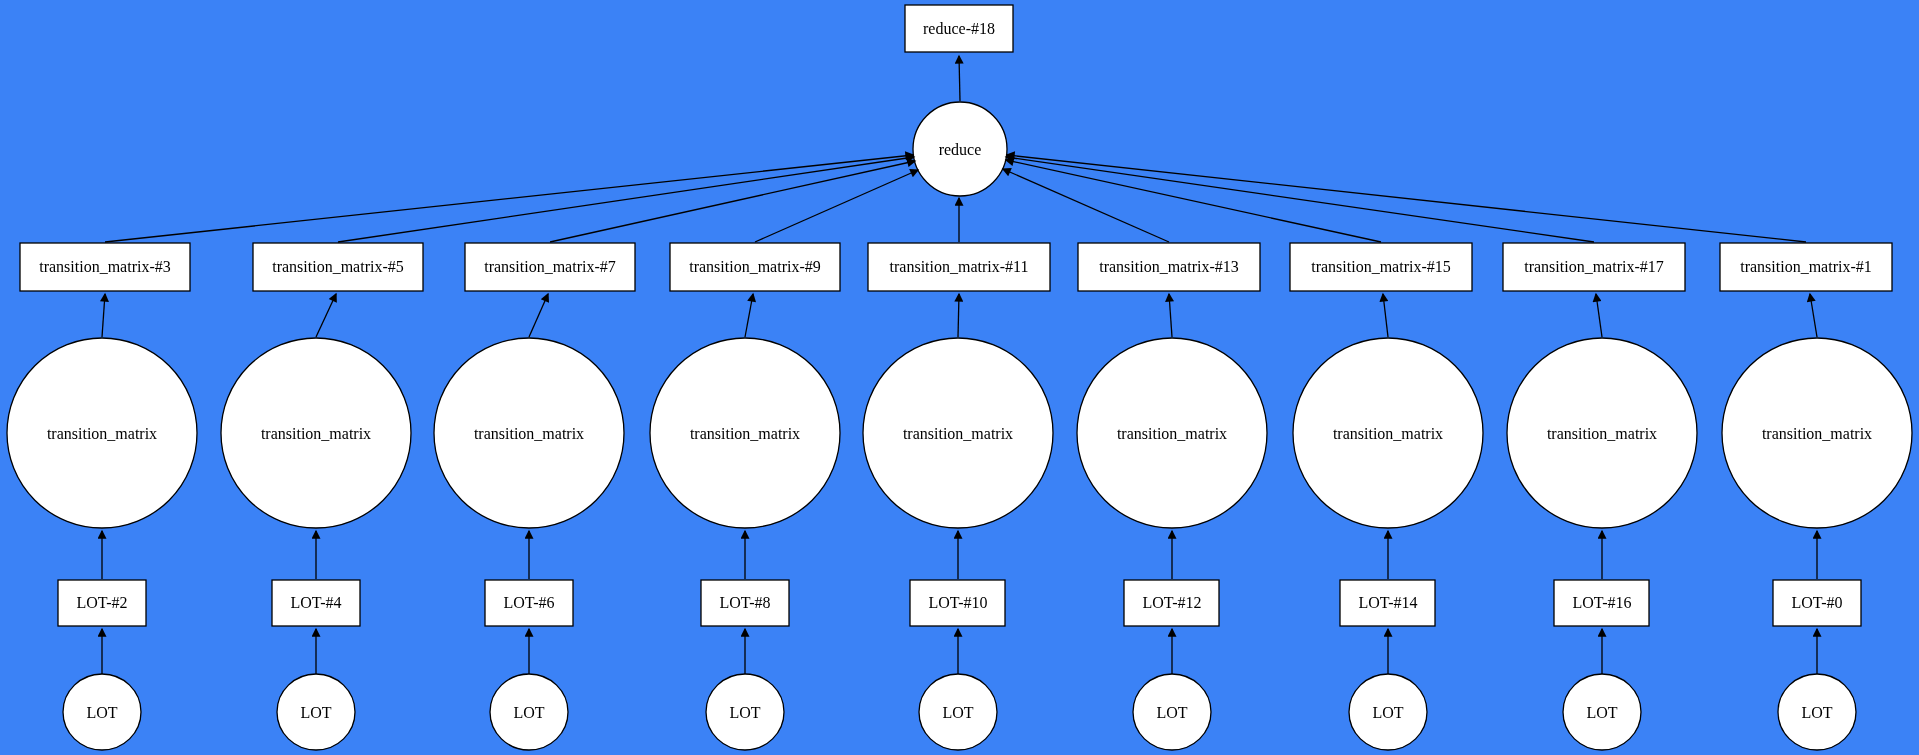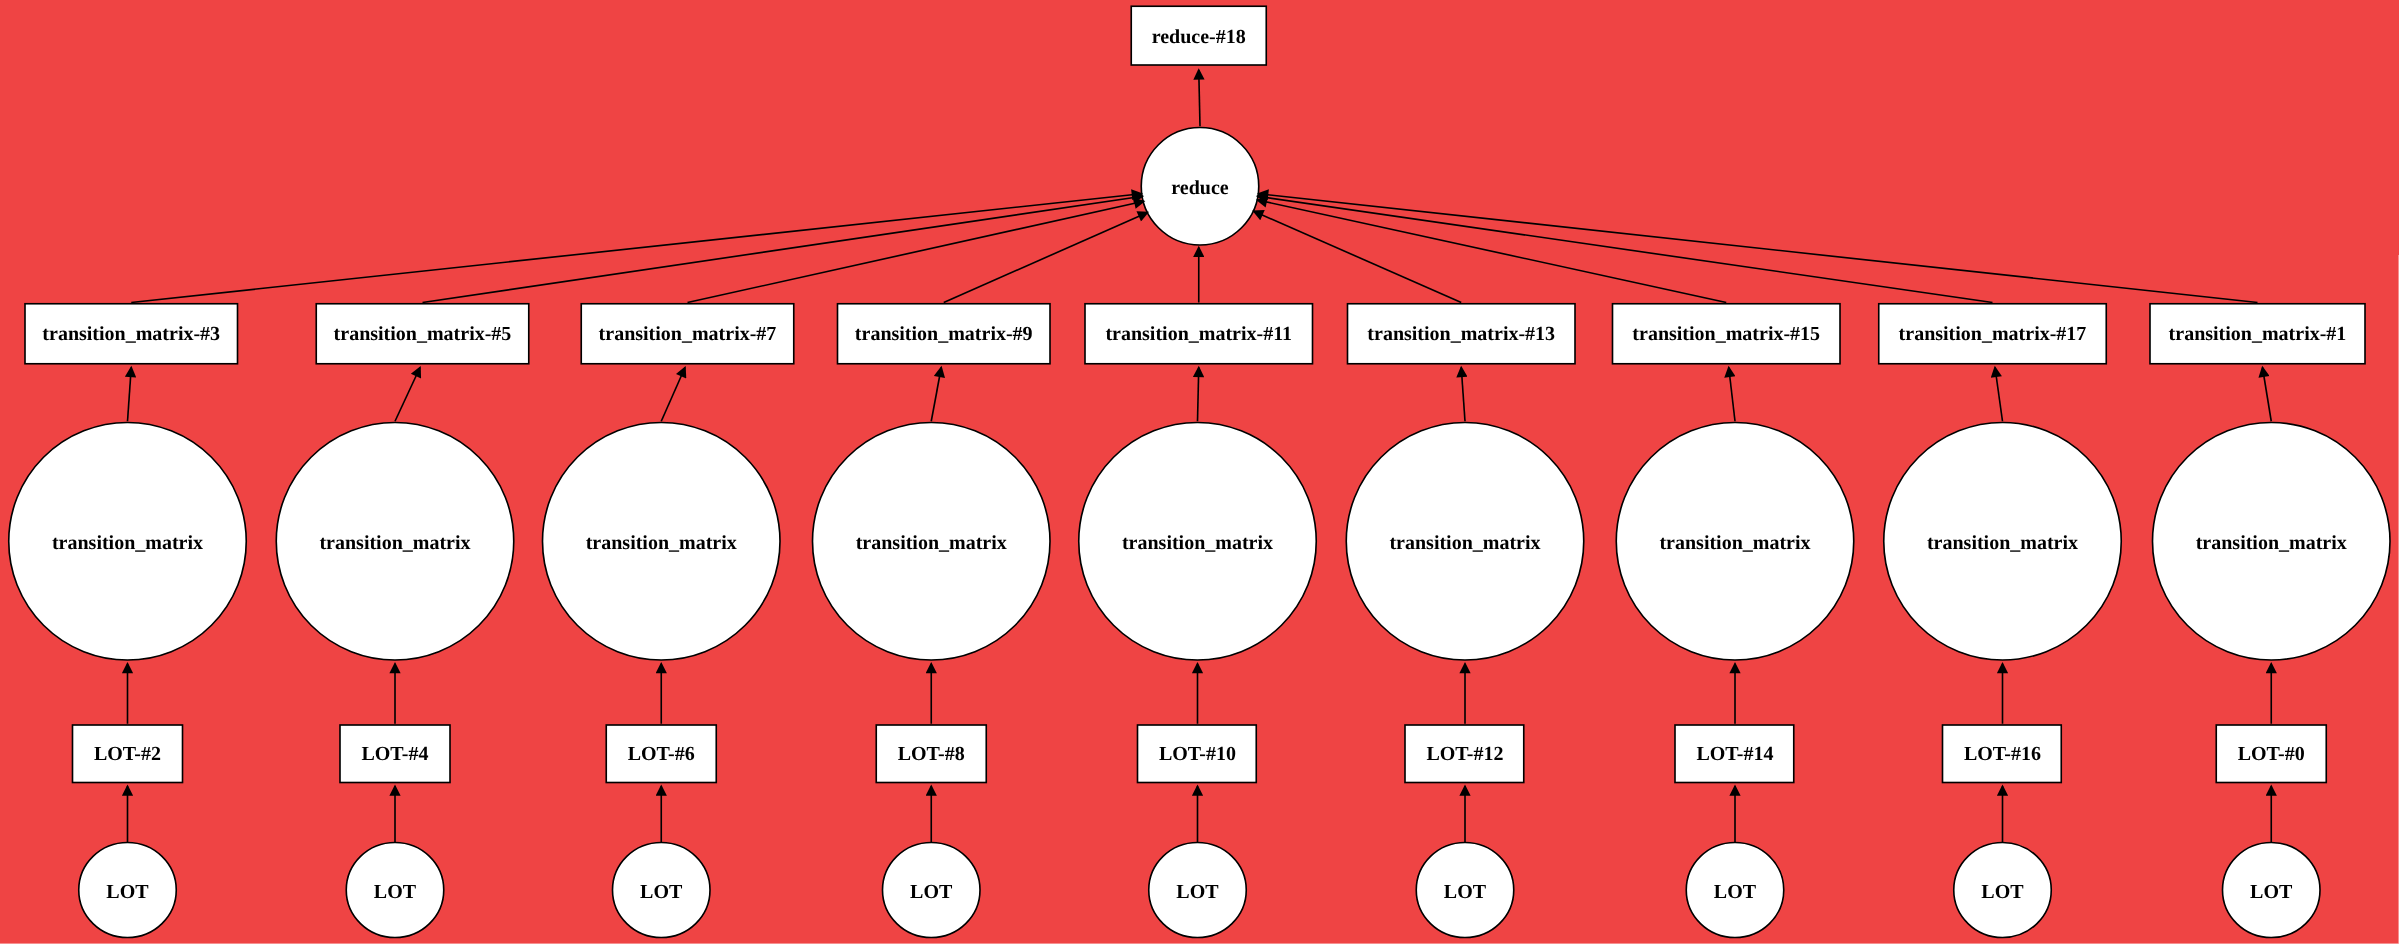--- a/index.html
+++ b/index.html
@@ -7,22 +7,21 @@
     padding: 0;
     background: #ffffff;
     width: 1919px;
     height: 755px;
     overflow: hidden;
   }
   .canvas {
     position: relative;
     width: 1919px;
     height: 755px;
-    background: #ef4444;
-    font-weight: bold;
+    background: #3b82f6;
   }
   svg { display: block; }
   .node-shape {
     fill: #ffffff;
     stroke: #000000;
     stroke-width: 1.3;
   }
   .edge {
     stroke: #000000;
     stroke-width: 1.3;

